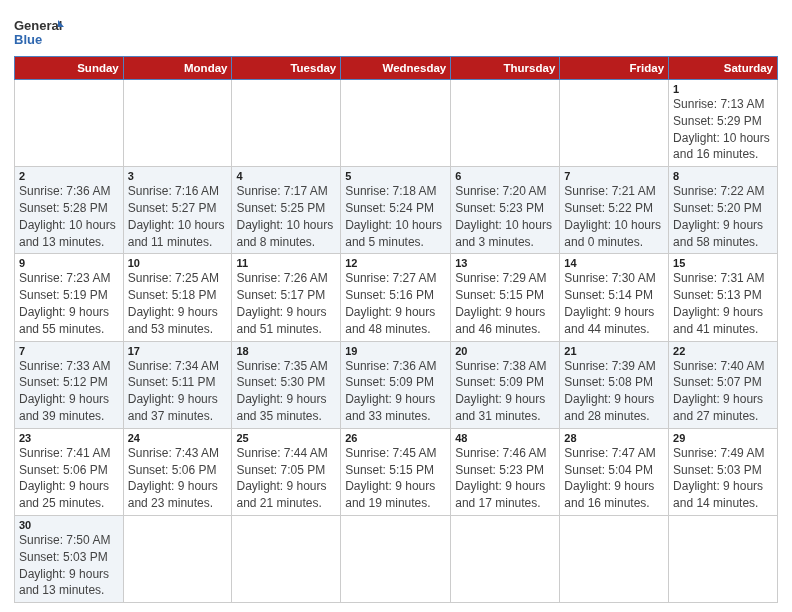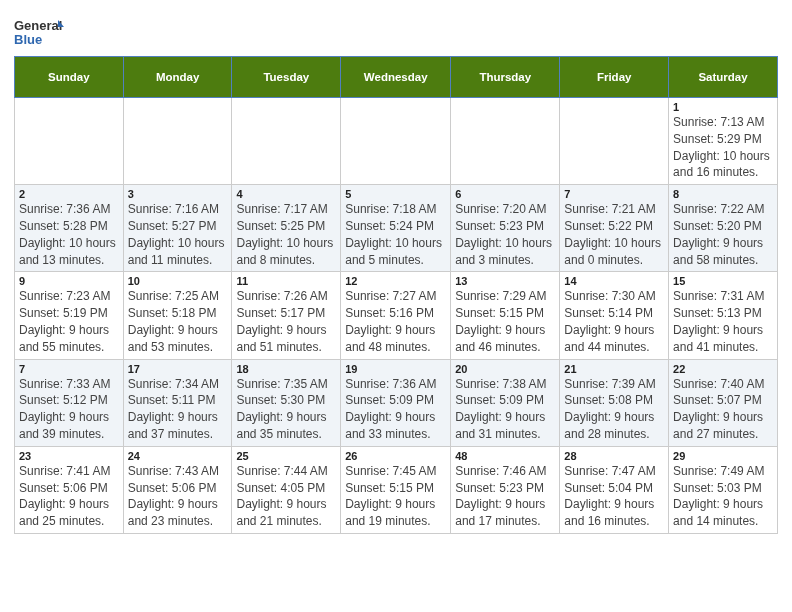--- a/index.html
+++ b/index.html
@@ -40,26 +40,26 @@
     .subtitle {
       font-size: 13px;
       color: #444;
     }
     .calendar {
       width: 100%;
       border-collapse: collapse;
       border: 1px solid #ccc;
     }
     .calendar th {
-      background-color: #4d7c0f;
+      background-color: #b91c1c;
       color: #fff;
       font-size: 11.5px;
       font-weight: bold;
-      padding: 14px 4px;
-      text-align: center;
+      padding: 5px 4px;
+      text-align: right;
       border: 1px solid #5080c0;
     }
     .calendar td {
       vertical-align: top;
       border: 1px solid #ccc;
       padding: 3px 4px;
       width: 113px;
       min-height: 72px;
       font-size: 9.5px;
       color: #333;
@@ -270,21 +270,21 @@
           </td>
           <td>
             <span class="day-number">24</span>
             <div class="day-info">Sunrise: 7:43 AM
 Sunset: 5:06 PM
 Daylight: 9 hours and 23 minutes.</div>
           </td>
           <td>
             <span class="day-number">25</span>
             <div class="day-info">Sunrise: 7:44 AM
-Sunset: 4:05 PM
+Sunset: 7:05 PM
 Daylight: 9 hours and 21 minutes.</div>
           </td>
           <td>
             <span class="day-number">26</span>
             <div class="day-info">Sunrise: 7:45 AM
 Sunset: 5:15 PM
 Daylight: 9 hours and 19 minutes.</div>
           </td>
           <td>
             <span class="day-number">48</span>
@@ -297,16 +297,30 @@
             <div class="day-info">Sunrise: 7:47 AM
 Sunset: 5:04 PM
 Daylight: 9 hours and 16 minutes.</div>
           </td>
           <td>
             <span class="day-number">29</span>
             <div class="day-info">Sunrise: 7:49 AM
 Sunset: 5:03 PM
 Daylight: 9 hours and 14 minutes.</div>
           </td>
+        </tr>
+        <tr class="row-shaded">
+          <td>
+            <span class="day-number">30</span>
+            <div class="day-info">Sunrise: 7:50 AM
+Sunset: 5:03 PM
+Daylight: 9 hours and 13 minutes.</div>
+          </td>
+          <td class="empty"></td>
+          <td class="empty"></td>
+          <td class="empty"></td>
+          <td class="empty"></td>
+          <td class="empty"></td>
+          <td class="empty"></td>
         </tr>
       </tbody>
   </table>
 </div>
 
 </body></html>

